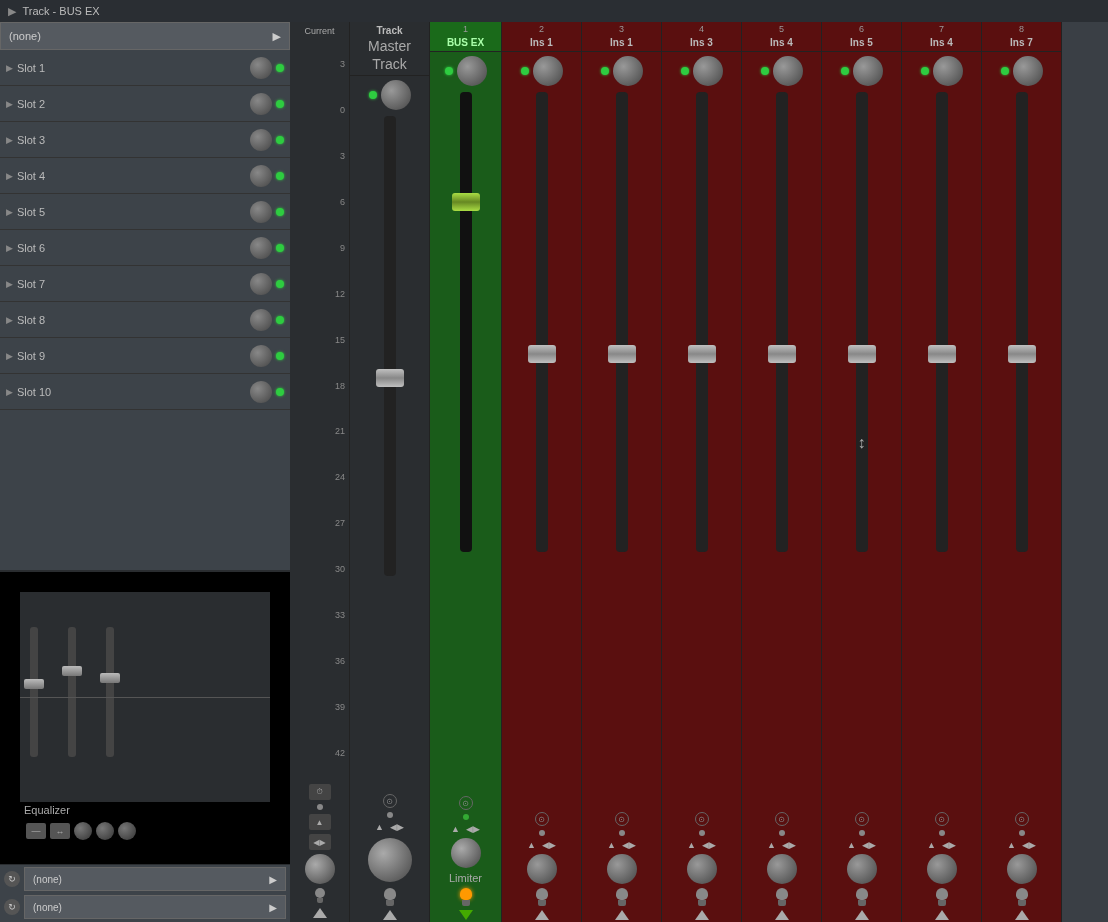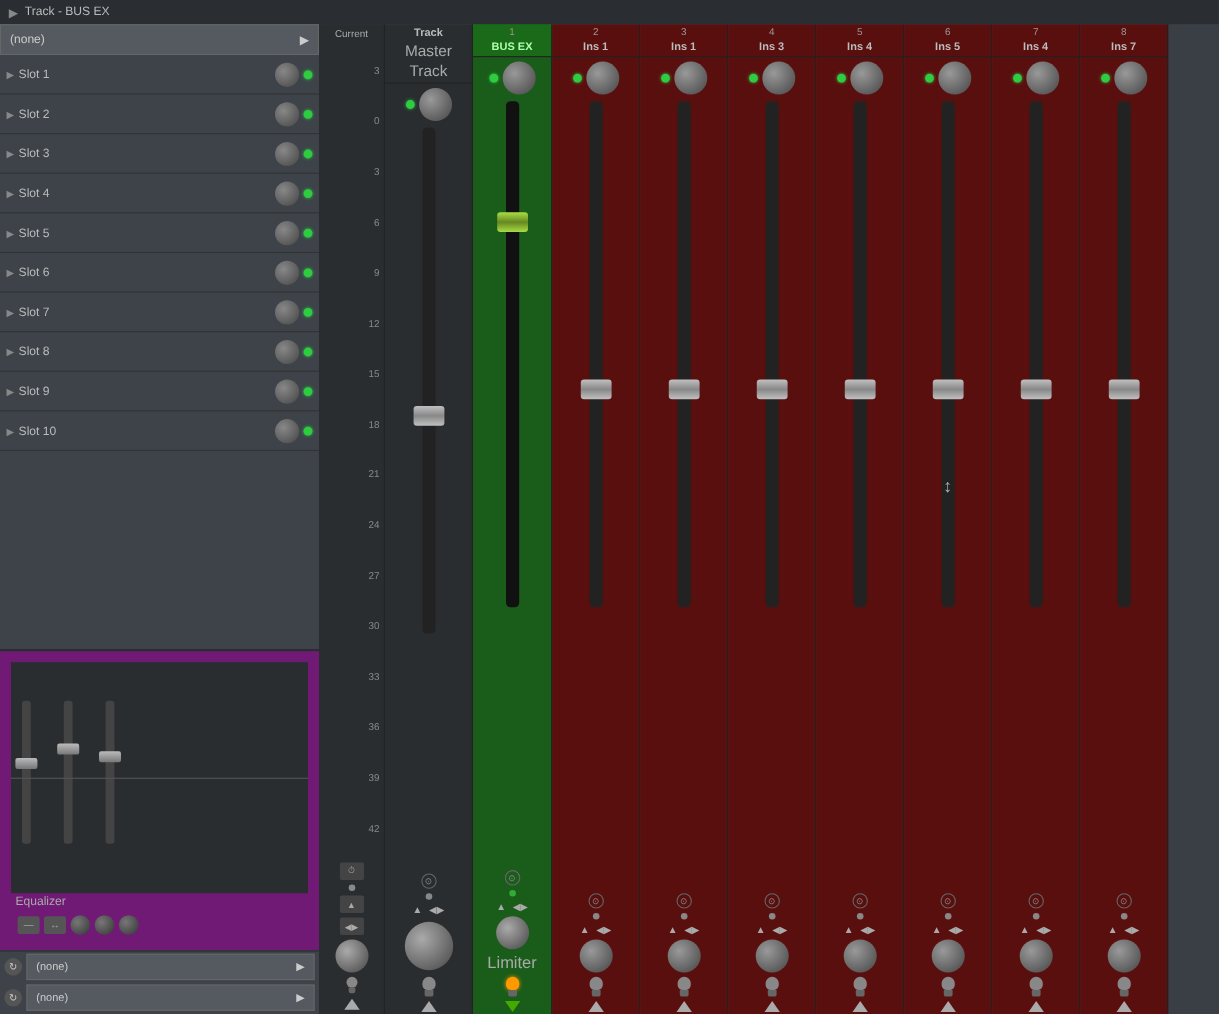--- a/index.html
+++ b/index.html
@@ -87,23 +87,23 @@
     .slot-led {
       width: 8px;
       height: 8px;
       border-radius: 50%;
       background: #2ecc40;
       box-shadow: 0 0 3px #2ecc40;
     }
 
     
     .eq-section {
-      background: #701a75;
+      background: #000000;
       border-top: 2px solid #2a2d30;
-      padding: 10px;
+      padding: 20px;
     }
     .eq-canvas {
       background: #2a2d30;
       height: 210px;
       position: relative;
       display: flex;
       align-items: center;
       justify-content: center;
       overflow: hidden;
     }
@@ -637,21 +637,21 @@
       <div class="channel-bottom">
         <div class="ch-clock-icon">⊙</div>
         <div class="ch-dot" style="background:#3a3;"></div>
         <div class="ch-arrows">
           <div class="ch-arrows-row">
             <span class="arrow-up">▲</span>
             <span class="arrow-lr">◀▶</span>
           </div>
         </div>
         <div class="ch-send-knob" style="background:radial-gradient(circle at 35% 35%,#aaa,#444);"></div>
-        <div style="font-size:15px;color:#aaa;">Limiter</div>
+        <div style="font-size:11px;color:#aaa;">Limiter</div>
         <div class="ch-bulb ch-bulb-lit">
           <div class="ch-bulb-head" style="background:#f90;box-shadow:0 0 4px #f90;"></div>
           <div class="ch-bulb-base"></div>
         </div>
         <div class="ch-down-arrow"></div>
       </div>
     </div>
 
     <div class="channel channel-insert">
       <div class="channel-header">

